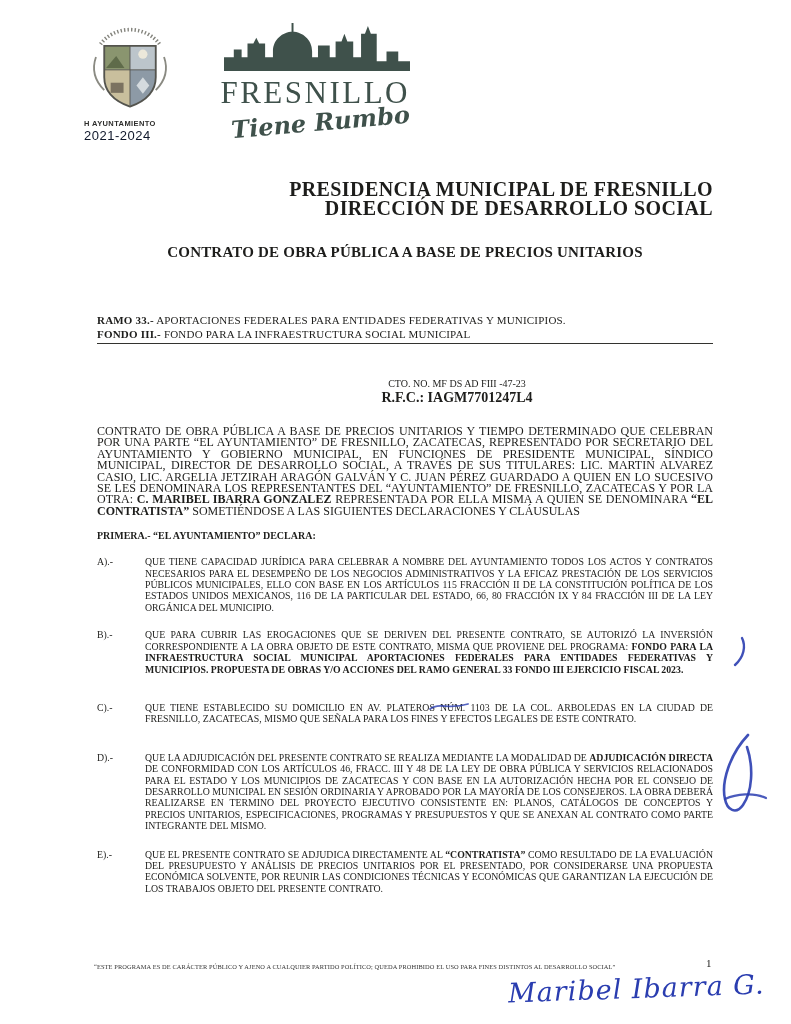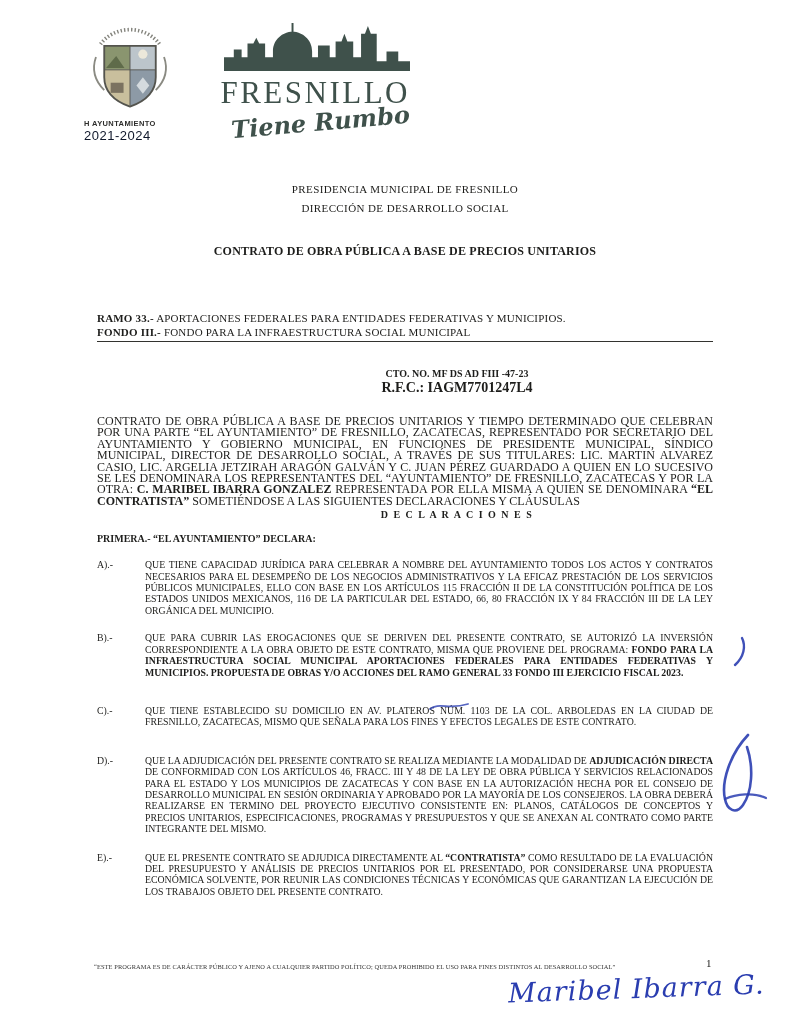--- a/index.html
+++ b/index.html
@@ -12,25 +12,25 @@
   .seal-block { position:absolute; left:84px; top:22px; width:104px; text-align:left; }
   .seal-org  { font-family:"Liberation Sans", sans-serif; font-weight:bold; font-size:7.5px; letter-spacing:.4px; margin-top:1px; color:#2e2e2c; }
   .seal-term { font-family:"Liberation Sans", sans-serif; font-weight:normal; font-size:13px; letter-spacing:.5px; color:#0f172a; }
   .brand-block { position:absolute; left:196px; top:22px; width:214px; text-align:right; color:var(--brand); }
   .brand-name { font-size:31px; letter-spacing:2.5px; line-height:31px; margin-top:2px; font-weight:normal; }
   .brand-tagline { font-size:24px; font-style:italic; font-weight:bold; font-family:"DejaVu Serif", serif;
                    transform:rotate(-5deg); margin-top:1px; }
 
   
   .content { position:absolute; left:97px; top:180px; width:616px; }
-  .doc-title { text-align:center; font-weight:normal; font-size:11px; line-height:19px; letter-spacing:.4px; }
-  .doc-subtitle { text-align:center; font-weight:bold; font-size:12px; margin-top:26px; letter-spacing:.2px; }
+  .doc-title { text-align:right; font-weight:bold; font-size:20px; line-height:19px; letter-spacing:.4px; }
+  .doc-subtitle { text-align:center; font-weight:bold; font-size:15px; margin-top:26px; letter-spacing:.2px; }
   .program { margin-top:52px; font-size:11px; line-height:14px; border-bottom:1.6px solid #33332f; padding-bottom:2px; letter-spacing:.2px; }
   .center-off { text-align:center; padding-left:104px; }
-  .contract-no  { margin-top:26px; font-weight:bold; font-size:10px; }
+  .contract-no  { margin-top:34px; font-weight:normal; font-size:10px; }
   .contract-rfc { font-weight:bold; font-size:14px; margin-top:1px; }
   .intro { margin-top:20px; font-size:12px; line-height:11.4px; text-align:justify; }
   .decl-heading { font-weight:bold; font-size:10px; letter-spacing:1.5px; margin-top:2px; }
   .primera { font-weight:bold; font-size:10px; margin-top:13px; }
   .clause { display:flex; }
   .clause-label { flex:0 0 48px; font-size:9.8px; }
   .clause-body { flex:1; font-size:9.8px; line-height:11.4px; text-align:justify; }
   b { font-weight:bold; }
 
   
@@ -96,21 +96,20 @@
     <div class="program">
       <div><b>RAMO 33.-</b><span> APORTACIONES FEDERALES PARA ENTIDADES FEDERATIVAS Y MUNICIPIOS.</span></div>
       <div><b>FONDO III.-</b><span> FONDO PARA LA INFRAESTRUCTURA SOCIAL MUNICIPAL</span></div>
     </div>
 
     <div class="contract-no center-off">CTO. NO. MF DS AD FIII -47-23</div>
     <div class="contract-rfc center-off">R.F.C.: IAGM7701247L4</div>
 
     <p class="intro" style="margin:20px 0 0 0;"><span>CONTRATO DE OBRA PÚBLICA A BASE DE PRECIOS UNITARIOS Y TIEMPO DETERMINADO QUE CELEBRAN POR UNA PARTE “EL AYUNTAMIENTO” DE FRESNILLO, ZACATECAS, REPRESENTADO POR SECRETARIO DEL AYUNTAMIENTO Y GOBIERNO MUNICIPAL,  EN FUNCIONES DE PRESIDENTE MUNICIPAL, SÍNDICO MUNICIPAL, DIRECTOR DE DESARROLLO SOCIAL, A TRAVÉS DE SUS TITULARES: LIC. MARTIN ALVAREZ CASIO, LIC. ARGELIA JETZIRAH ARAGÓN GALVÁN Y C. JUAN PÉREZ GUARDADO A QUIEN EN LO SUCESIVO SE LES DENOMINARA LOS REPRESENTANTES DEL “AYUNTAMIENTO” DE FRESNILLO, ZACATECAS Y POR LA OTRA: </span><b>C. MARIBEL IBARRA GONZALEZ</b><span>  REPRESENTADA POR ELLA MISMA A  QUIEN SE DENOMINARA </span><b>“EL CONTRATISTA”</b><span> SOMETIÉNDOSE A LAS  SIGUIENTES DECLARACIONES Y CLÁUSULAS</span></p>
 
-    <div class="decl-heading center-off">D E C L A R A C I O N E S</div>
 
     <div class="primera">PRIMERA.- “EL AYUNTAMIENTO” DECLARA:</div>
 
     <div class="clause" style="margin-top:15px;">
       <div class="clause-label">A).-</div>
       <div class="clause-body"><span>QUE TIENE CAPACIDAD JURÍDICA PARA CELEBRAR A NOMBRE DEL AYUNTAMIENTO TODOS LOS ACTOS Y CONTRATOS NECESARIOS PARA EL DESEMPEÑO DE LOS NEGOCIOS ADMINISTRATIVOS Y LA EFICAZ PRESTACIÓN DE LOS SERVICIOS PÚBLICOS MUNICIPALES, ELLO CON BASE EN LOS ARTÍCULOS 115 FRACCIÓN II DE LA CONSTITUCIÓN POLÍTICA DE LOS ESTADOS UNIDOS MEXICANOS, 116 DE LA PARTICULAR DEL ESTADO, 66, 80 FRACCIÓN IX Y 84 FRACCIÓN III DE LA LEY ORGÁNICA DEL MUNICIPIO.</span></div>
     </div>
 
     <div class="clause" style="margin-top:16px;">
       <div class="clause-label">B).-</div>

